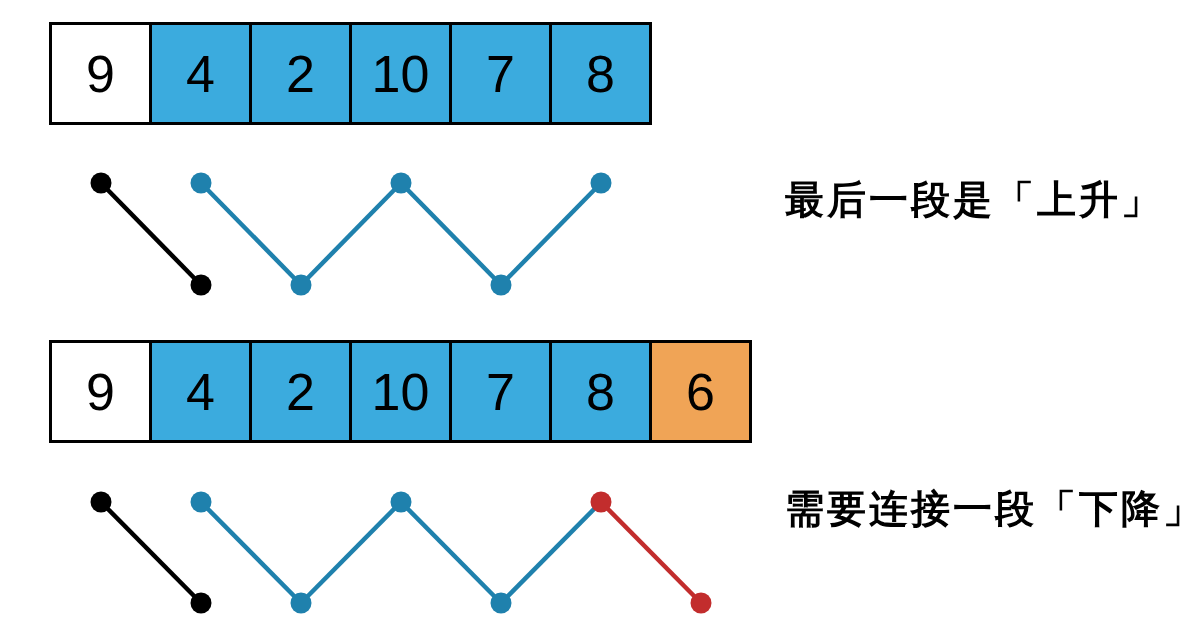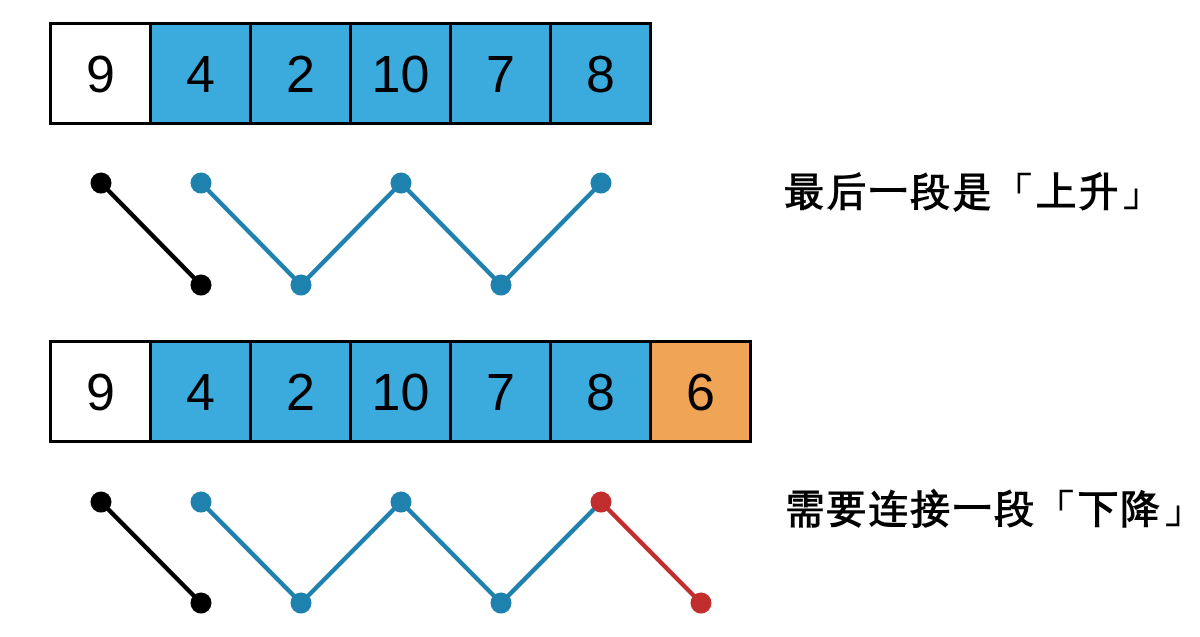--- a/index.html
+++ b/index.html
@@ -93,17 +93,17 @@
         <circle cx="201" cy="603" r="10.5" fill="#000000"></circle>
         <circle cx="201" cy="502" r="10.5" fill="#1F81AD"></circle>
         <circle cx="301" cy="603" r="10.5" fill="#1F81AD"></circle>
         <circle cx="401" cy="502" r="10.5" fill="#1F81AD"></circle>
         <circle cx="501" cy="603" r="10.5" fill="#1F81AD"></circle>
         <circle cx="601" cy="502" r="10.5" fill="#C22D2D"></circle>
         <circle cx="701" cy="603" r="10.5" fill="#C22D2D"></circle>
       </g>
     </svg>
 
-  <div class="caption" style="left: 785px; top: 172px;">最后一段是「上升」</div>
+  <div class="caption" style="left: 785px; top: 180px;">最后一段是「上升」</div>
 
   <div class="caption" style="left: 785px; top: 489px;">需要连接一段「下降」</div>
 
 </div>
 
 </body></html>

